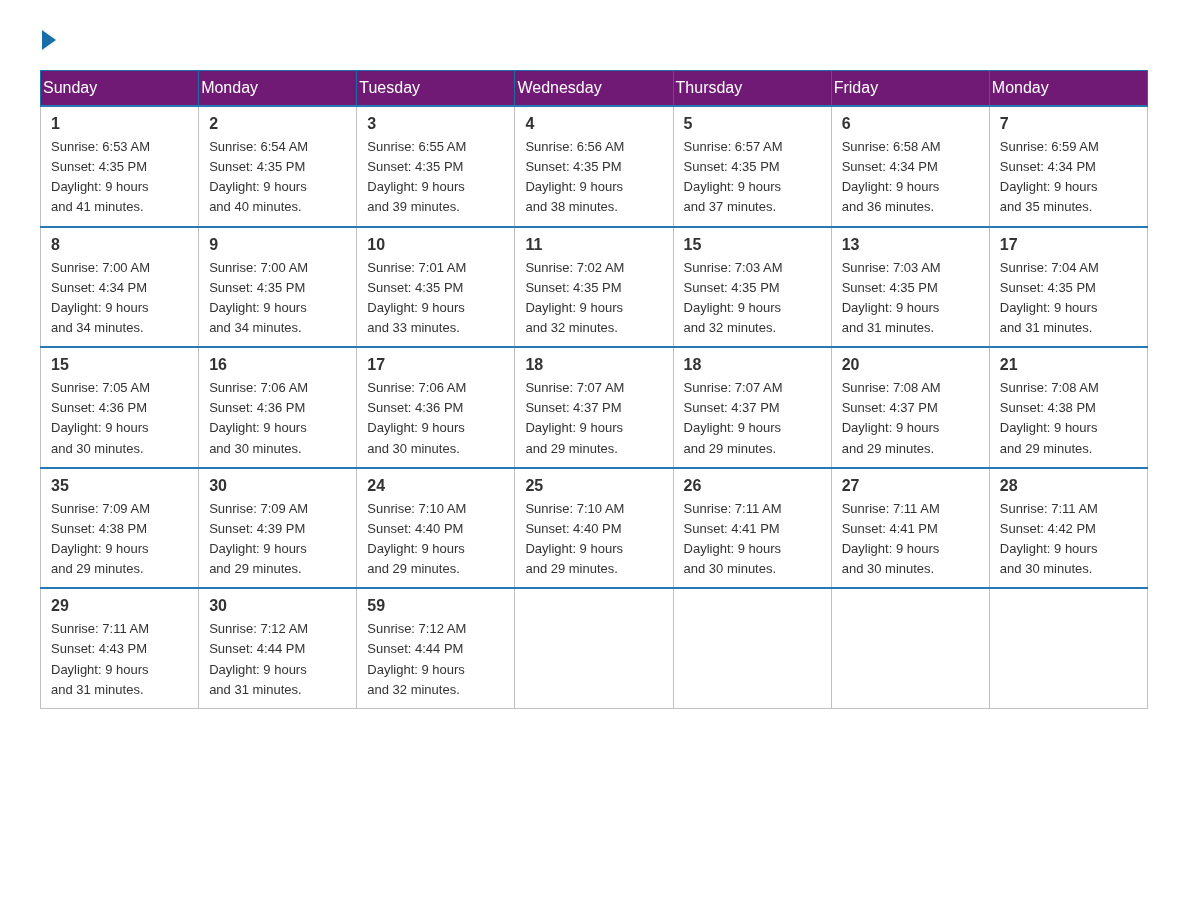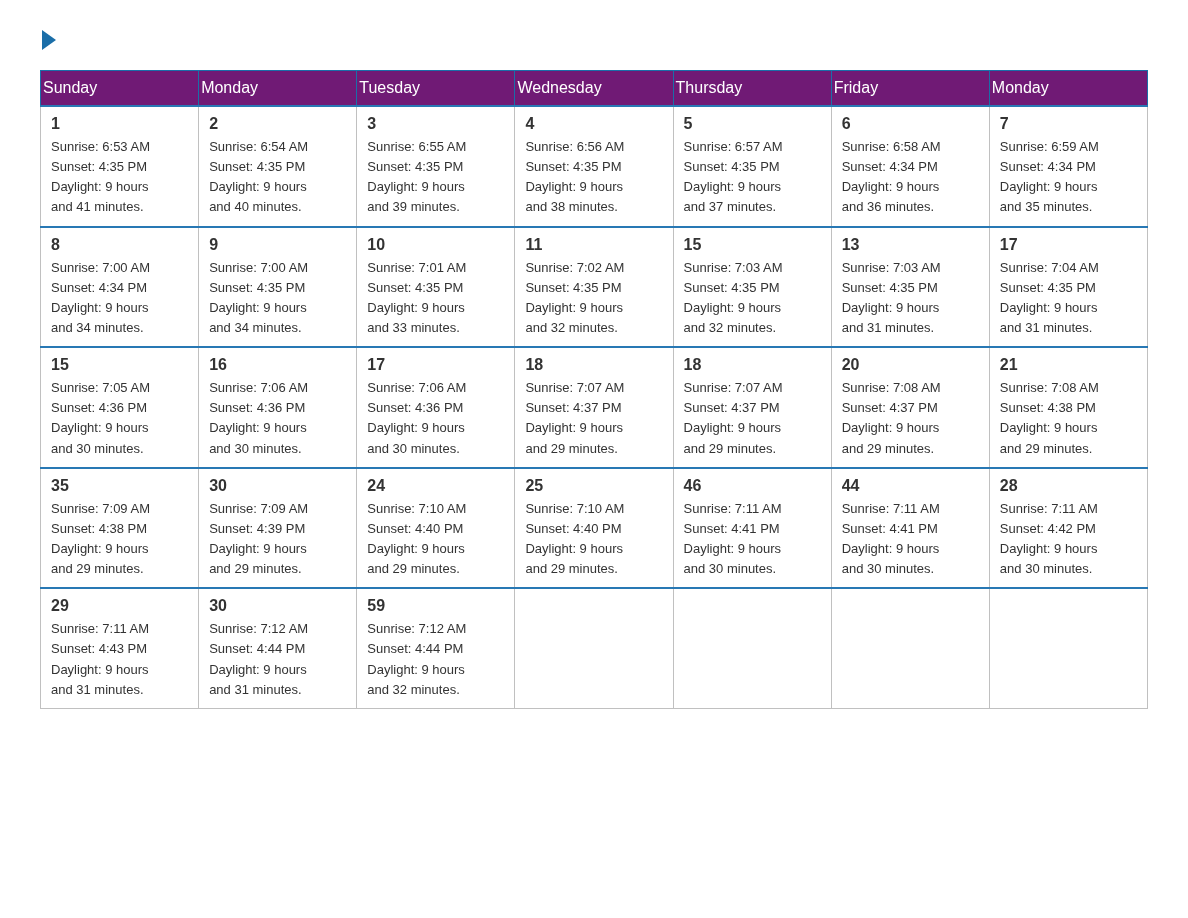--- a/index.html
+++ b/index.html
@@ -228,25 +228,25 @@
         </td>
         <td>
           <span class="day-num">24</span>
           <div class="day-info">Sunrise: 7:10 AM<br>Sunset: 4:40 PM<br>Daylight: 9 hours<br>and 29 minutes.</div>
         </td>
         <td>
           <span class="day-num">25</span>
           <div class="day-info">Sunrise: 7:10 AM<br>Sunset: 4:40 PM<br>Daylight: 9 hours<br>and 29 minutes.</div>
         </td>
         <td>
-          <span class="day-num">46</span>
+          <span class="day-num">26</span>
           <div class="day-info">Sunrise: 7:11 AM<br>Sunset: 4:41 PM<br>Daylight: 9 hours<br>and 30 minutes.</div>
         </td>
         <td>
-          <span class="day-num">44</span>
+          <span class="day-num">27</span>
           <div class="day-info">Sunrise: 7:11 AM<br>Sunset: 4:41 PM<br>Daylight: 9 hours<br>and 30 minutes.</div>
         </td>
         <td>
           <span class="day-num">28</span>
           <div class="day-info">Sunrise: 7:11 AM<br>Sunset: 4:42 PM<br>Daylight: 9 hours<br>and 30 minutes.</div>
         </td>
       </tr>
       <tr>
         <td>
           <span class="day-num">29</span>

